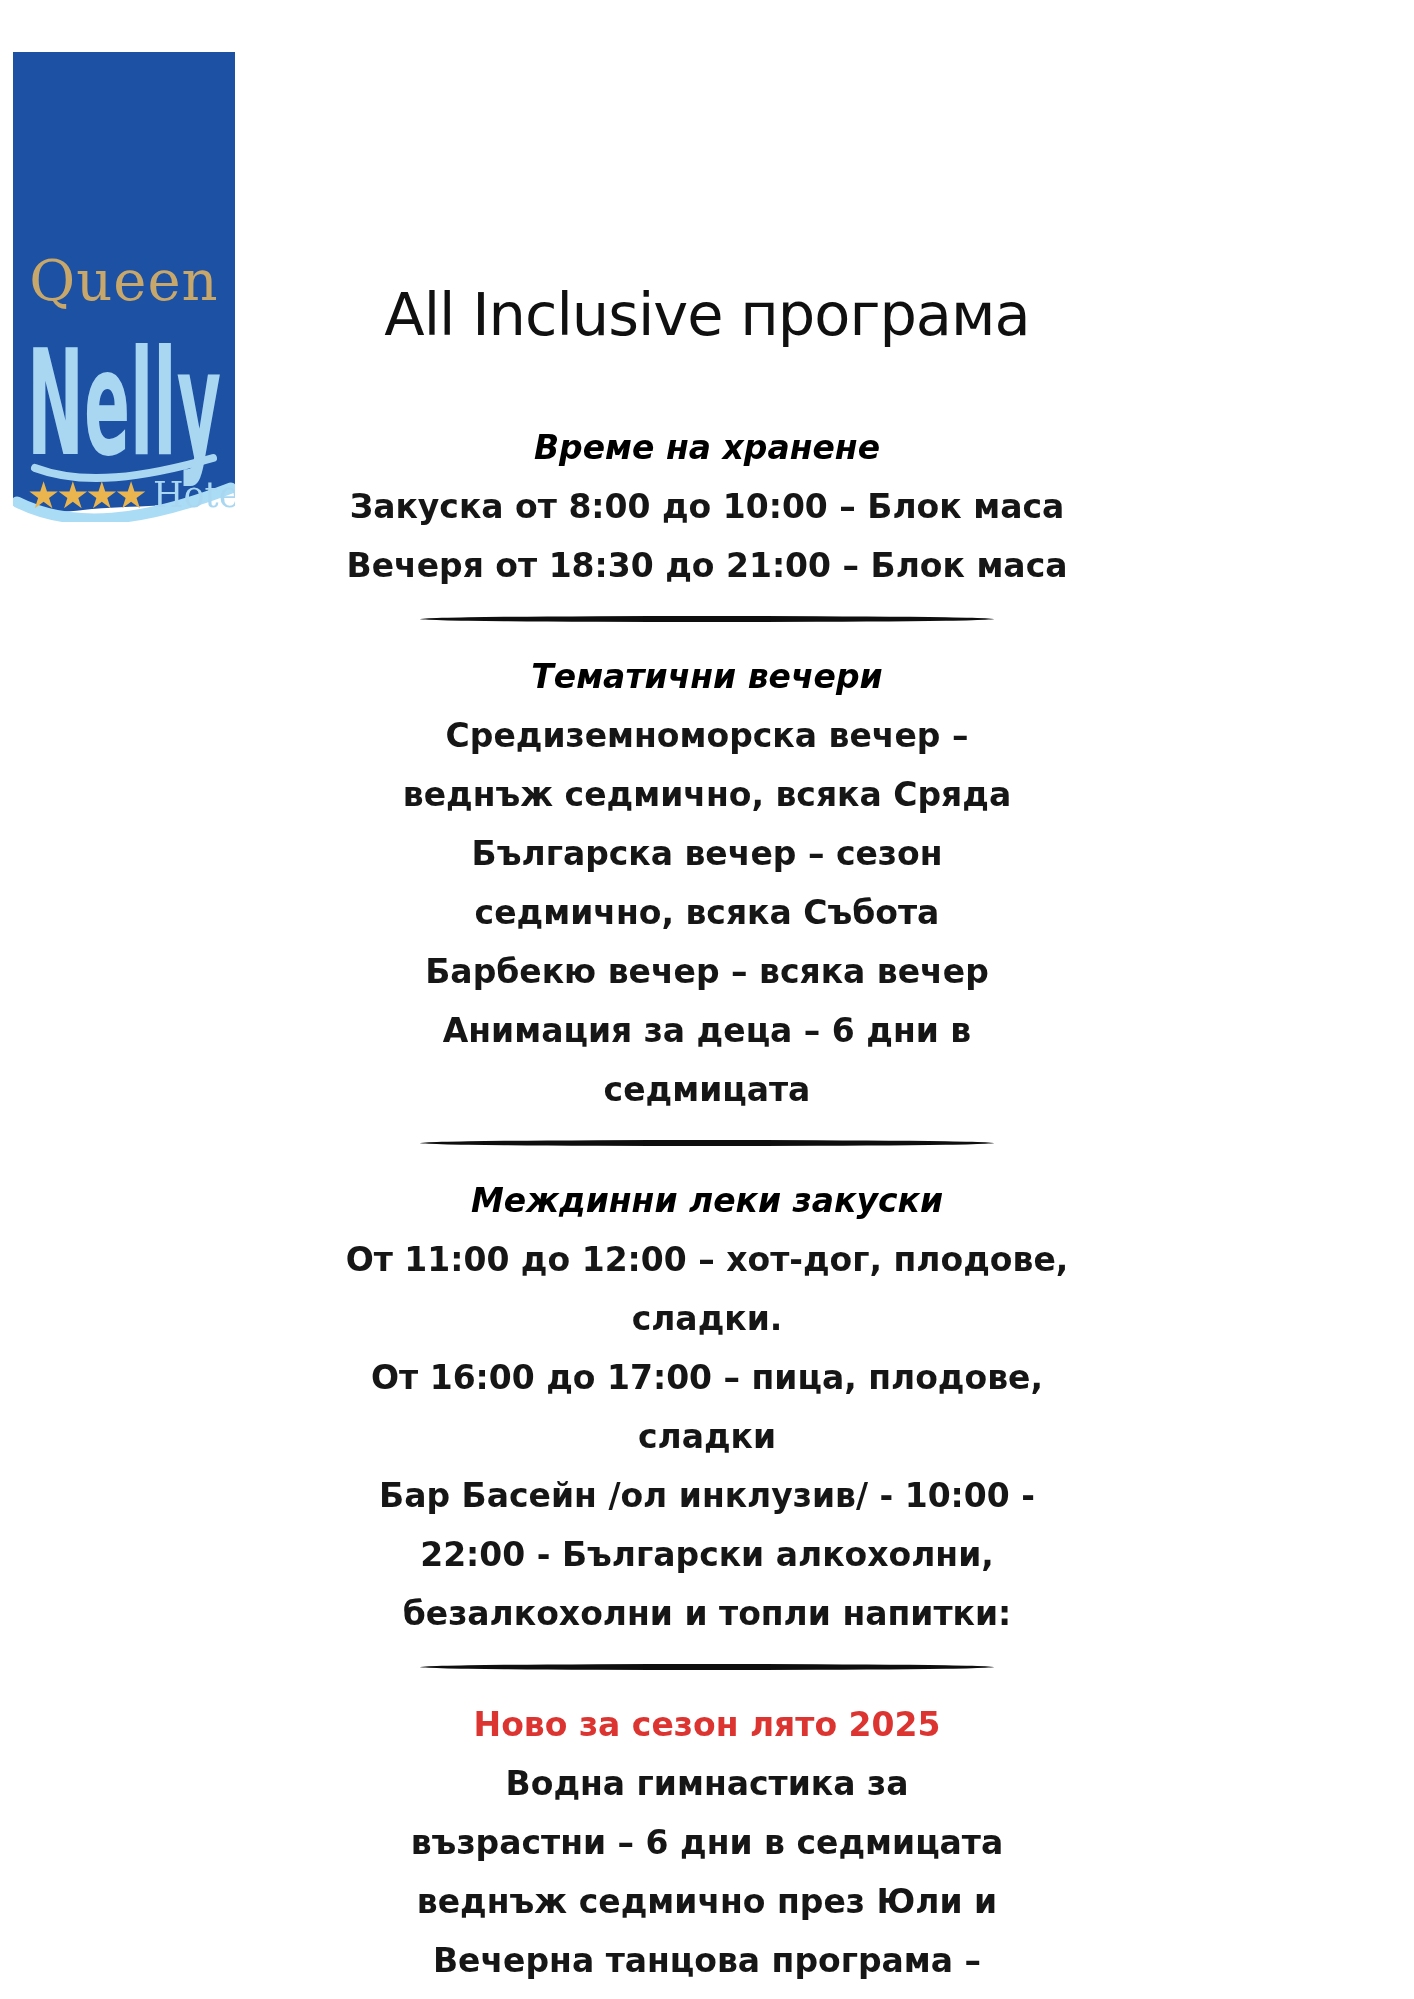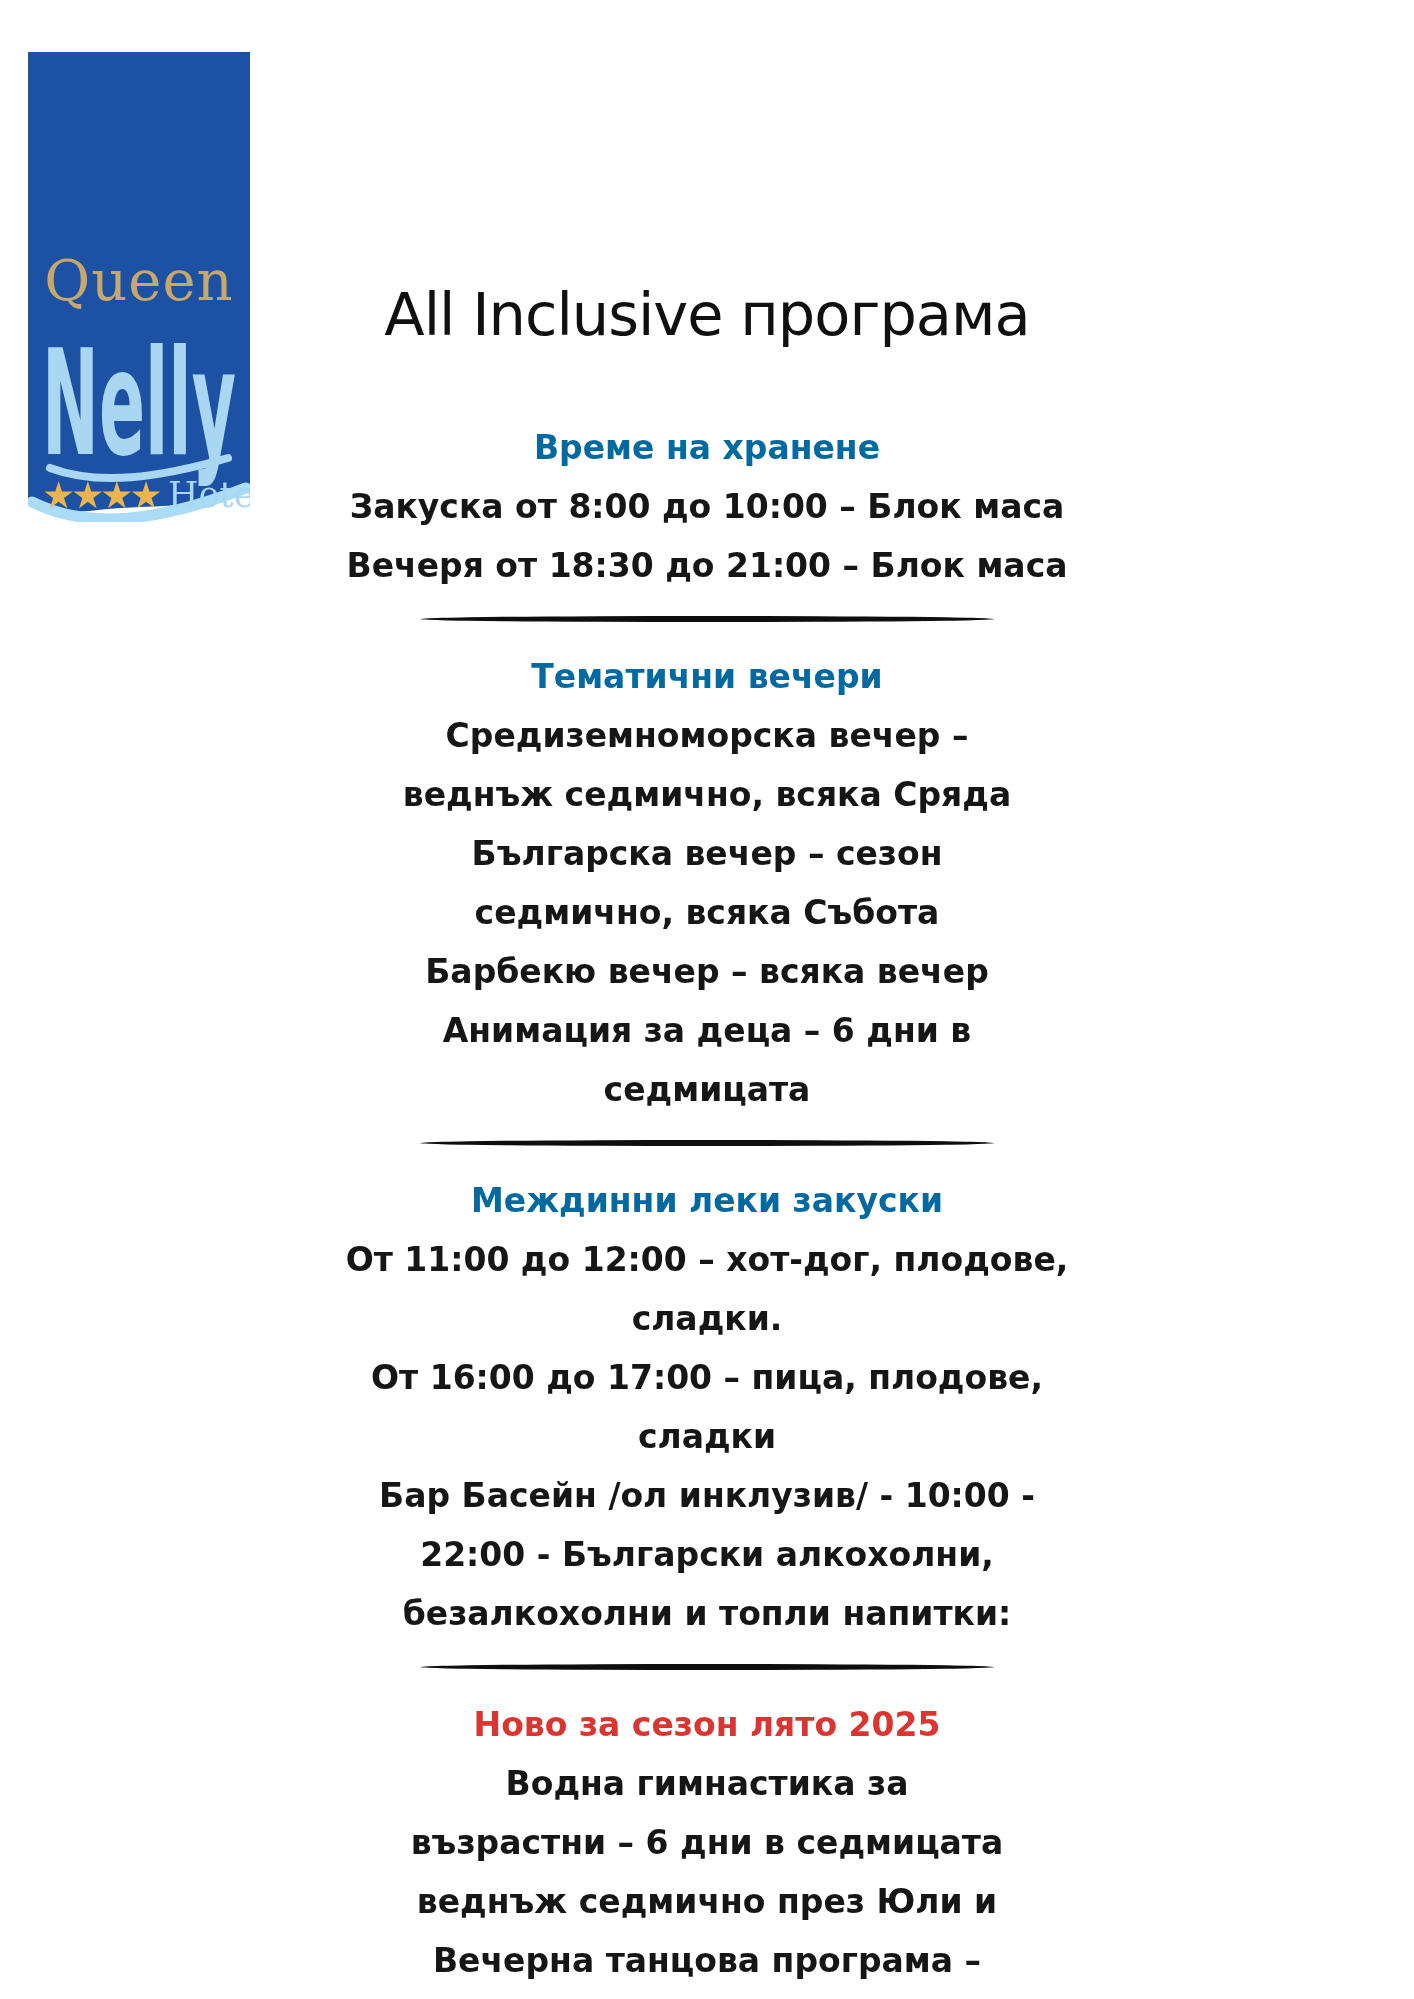--- a/index.html
+++ b/index.html
@@ -6,21 +6,21 @@
   body {
     width:1414px; height:1999px;
     background:#ffffff;
     font-family:"DejaVu Sans","Liberation Sans",sans-serif;
     position:relative;
     overflow:hidden;
   }
 
   
   .logo {
-    position:absolute; left:28px; top:52px;
+    position:absolute; left:13px; top:52px;
     width:222px; height:470px;
   }
   .logo svg { display:block; width:100%; height:100%; }
 
   
   .title {
     position:absolute; top:238px; left:0; width:100%;
     text-align:center;
     font-size:59px; font-weight:normal; color:#101010;
     letter-spacing:-1px; line-height:74px;
@@ -30,21 +30,21 @@
   
   .content {
     position:absolute; top:424px; left:0; width:100%;
     text-align:center;
   }
   .sec { margin:0; }
   .sec-heading {
     font-size:33px; font-weight:bold; line-height:47px;
     margin:0; white-space:nowrap;
   }
-  .sec-heading.blue { color:#0369a1; }
+  .sec-heading.blue { color:#000000;font-style:italic; }
   .sec-heading.red  { color:#dc3531; }
   .ln {
     font-size:33px; font-weight:bold; line-height:47px;
     margin:12px; color:#161616; white-space:nowrap;
   }
   .divider { display:block; margin:26px auto 30px auto; }
 </style>
 </head>
 <body>
 

